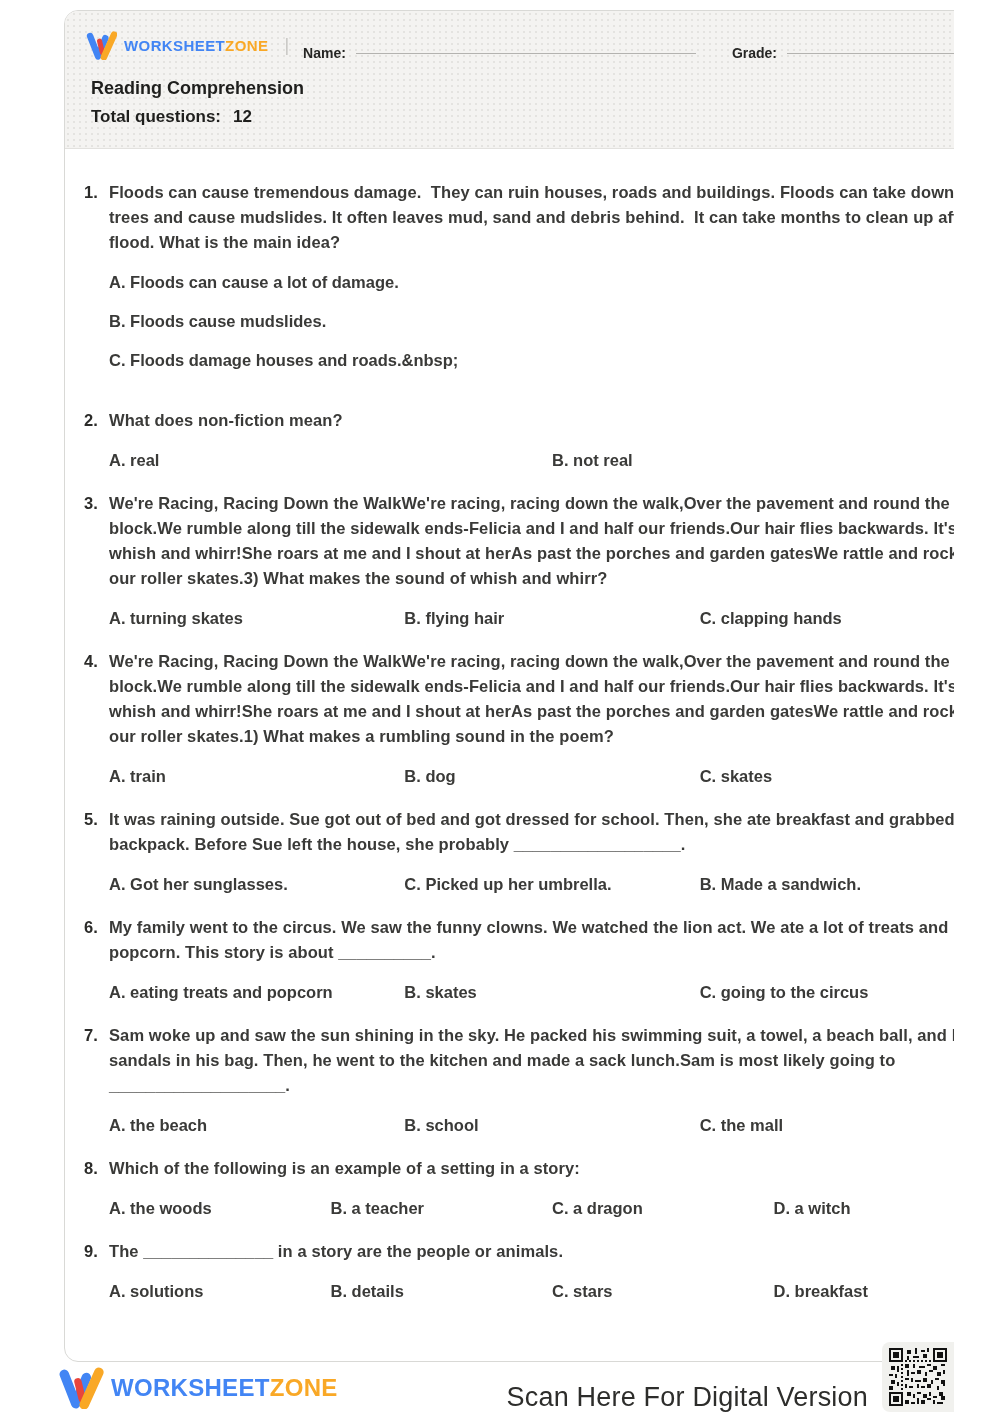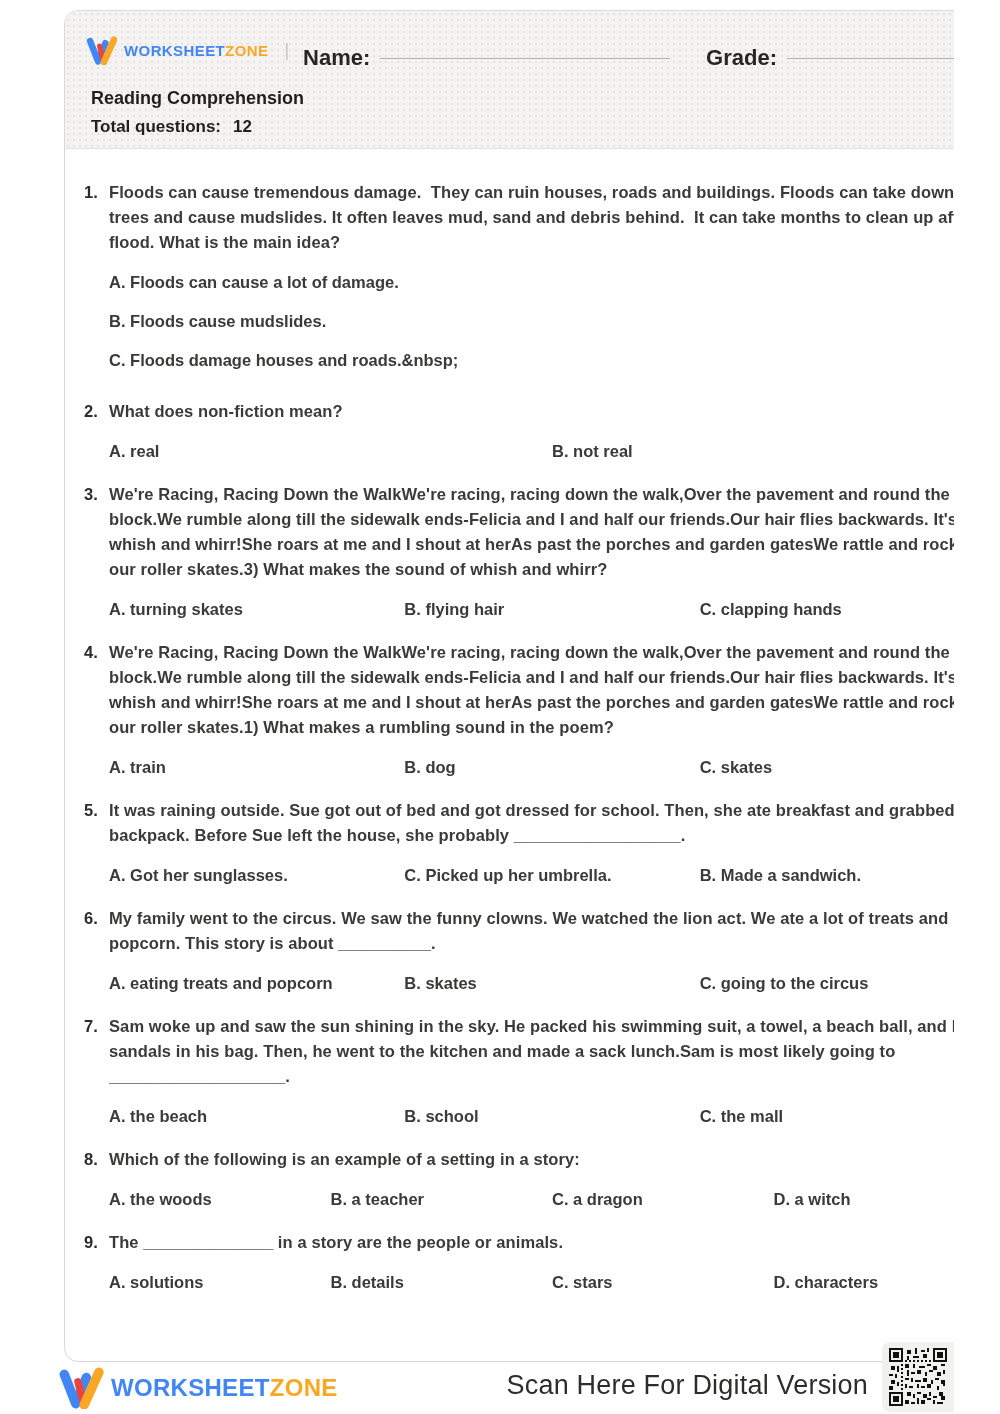--- a/index.html
+++ b/index.html
@@ -14,46 +14,46 @@
           background-image: radial-gradient(rgba(90,90,80,0.10) 1px, transparent 1.2px);
           background-size:6px 6px;
           border-bottom:1px solid #e2e1de; padding:18px 16px 0 14px; }
   .hrow { display:flex; align-items:center; margin-left:6px; }
   .brand { display:flex; align-items:center; gap:7px; }
   .brand svg { display:block; }
   .brand-text { font-size:15px; font-weight:bold; letter-spacing:0.4px; white-space:nowrap; }
   .brand-text .w1 { color:#4285F4; }
   .brand-text .w2 { color:#F9A826; }
   .hdivider { color:#c7c6c3; font-size:18px; margin:0 14px 0 16px; font-weight:normal; }
-  .hlabel { font-weight:bold; font-size:22px; color:#262624; white-space:nowrap;margin-top:16px; }
+  .hlabel { font-weight:bold; font-size:14px; color:#262624; white-space:nowrap;margin-top:16px; }
   .hline { border-bottom:1.5px solid #b3b2af; height:18px; }
   .name-line { flex:1; margin-left:10px; margin-right:36px; }
   .grade-line { width:224px; margin-left:10px; }
   .sheet-title { margin:17px 0 0 12px; font-size:18px; font-weight:bold; color:#1f1f1d; }
   .sheet-total { margin:8px 0 0 12px; font-size:17px; font-weight:bold; color:#1f1f1d; }
   .sheet-total .tv { margin-left:12px; }
 
   
   .card-body { padding:31px 32px 0 19px; }
   .q { display:flex; margin-bottom:18px; }
   .qnum { width:25px; font-weight:bold; font-size:16.5px; line-height:25px; color:#2b2b29; flex:none; }
   .qbody { flex:1; min-width:0;font-weight:bold; }
   .qtext { font-size:16.5px; line-height:25px; letter-spacing:0.1px; white-space:pre-wrap; }
   .opts { margin-top:15px; font-size:16.5px; line-height:25px; }
   .opts.stack .opt { margin-bottom:14px; }
-  .opts.stack .opt:last-child { margin-bottom:8px; }
+  .opts.stack .opt:last-child { margin-bottom:17px; }
   .opts.grid { display:grid; }
   .opts.cols-2 { grid-template-columns:1fr 1fr; }
   .opts.cols-3 { grid-template-columns:1fr 1fr 1fr; }
   .opts.cols-4 { grid-template-columns:1fr 1fr 1fr 1fr; }
 
   
   .footer { position:absolute; left:10px; right:0; top:1362px; height:52px; display:flex; align-items:center; }
   .footer .brand-text { font-size:24px; letter-spacing:0.3px; }
-  .scan-text { position:absolute; right:86px; top:8px; font-size:27px; color:#2d2d2b; letter-spacing:0.2px; white-space:nowrap; }
+  .scan-text { position:absolute; right:86px; top:20px; font-size:27px; color:#2d2d2b; letter-spacing:0.2px; white-space:nowrap; }
   .qr-wrap { position:absolute; right:0; top:1342px; width:72px; height:70px; background:#f1f1ee;
              border-radius:8px 0 0 8px; display:flex; align-items:center; justify-content:center; }
   .qr-wrap svg { display:block; }
 </style>
 </head>
 <body>
 
 <div class="page">
 
   <div class="card">
@@ -179,21 +179,21 @@
       </div>
 
       <div class="q">
         <div class="qnum">9.</div>
         <div class="qbody">
           <div class="qtext">The ______________ in a story are the people or animals.</div>
           <div class="opts grid cols-4">
             <div class="opt">A. solutions</div>
             <div class="opt">B. details</div>
             <div class="opt">C. stars</div>
-            <div class="opt">D. characters</div>
+            <div class="opt">D. breakfast</div>
           </div>
         </div>
       </div>
 
     </div>
   </div>
 
   <div class="footer">
     <div class="brand">
       <span>

